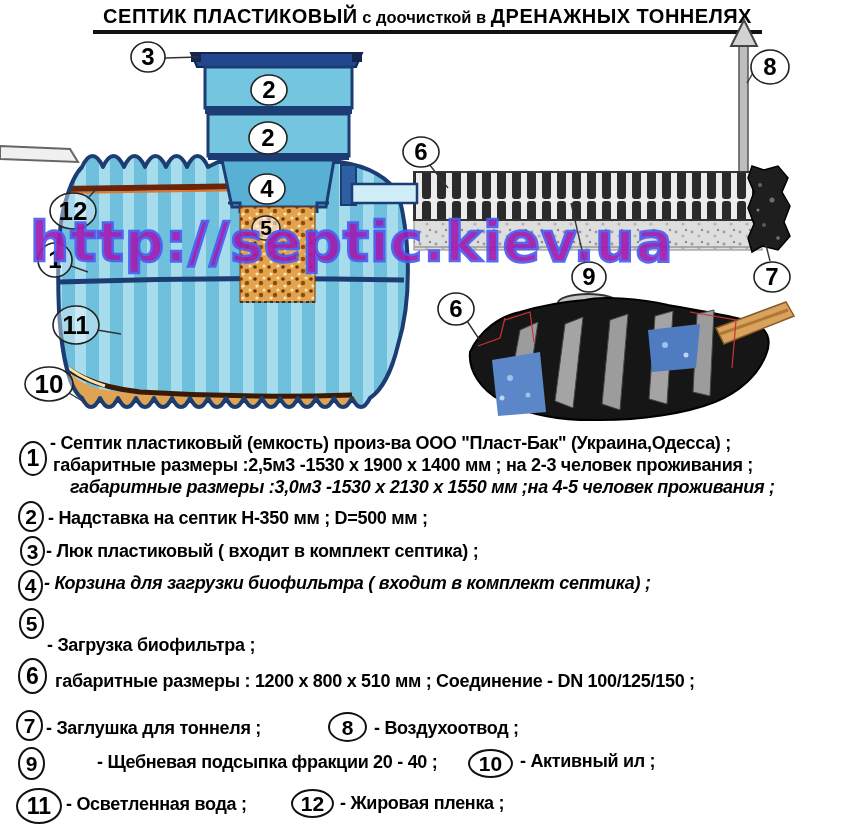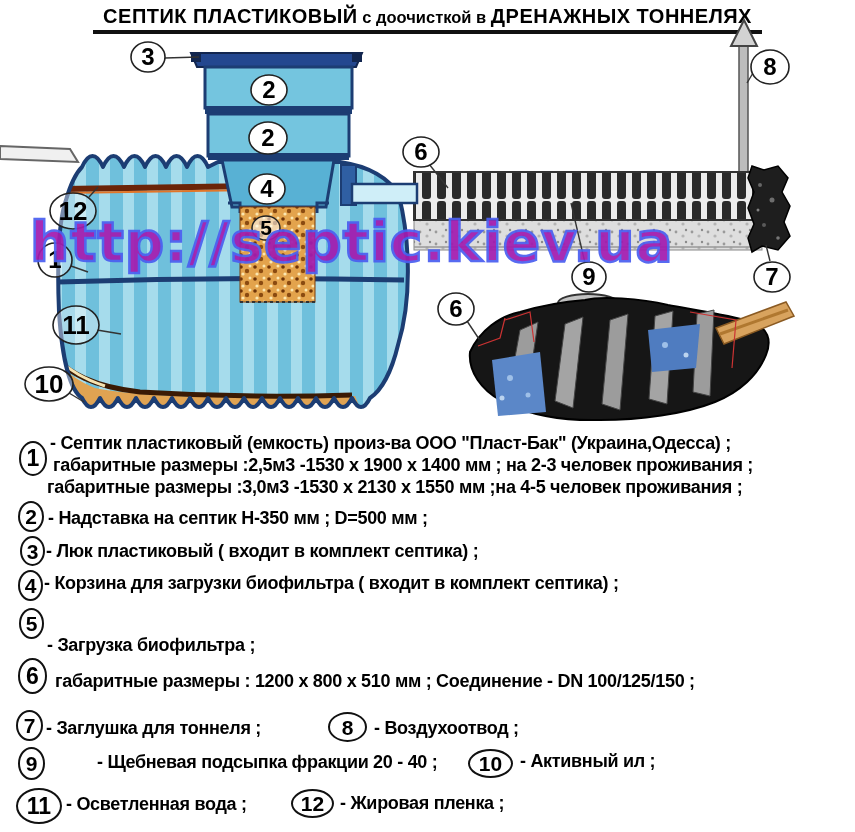--- a/index.html
+++ b/index.html
@@ -237,36 +237,36 @@
   </svg>
 
   <div class="watermark">http://septic.kiev.ua</div>
 
   <div class="legend">
     <div class="lc big" style="left:19px;top:441px;width:28px;height:35px;">
         <span>1</span>
       </div>
     <div class="lt" style="left:50px;top:433px;">- Септик пластиковый (емкость) произ-ва ООО "Пласт-Бак" (Украина,Одесса) ;</div>
     <div class="lt" style="left:53px;top:455px;">габаритные размеры :2,5м3 -1530 х 1900 х 1400 мм ; на 2-3 человек проживания ;</div>
-    <div class="lt" style="left:47px;top:477px;">габаритные размеры :3,0м3 -1530 х 2130 х 1550 мм ;на 4-5 человек проживания ;</div>
+    <div class="lt" style="left:70px;top:477px;font-style:italic;">габаритные размеры :3,0м3 -1530 х 2130 х 1550 мм ;на 4-5 человек проживания ;</div>
 
     <div class="lc" style="left:18px;top:501px;width:26px;height:31px;">
         <span>2</span>
       </div>
     <div class="lt" style="left:48px;top:508px;">- Надставка на септик Н-350 мм ; D=500 мм ;</div>
 
     <div class="lc" style="left:20px;top:536px;width:25px;height:30px;">
         <span>3</span>
       </div>
     <div class="lt" style="left:46px;top:541px;">- Люк пластиковый ( входит в комплект септика) ;</div>
 
     <div class="lc" style="left:18px;top:570px;width:25px;height:31px;">
         <span>4</span>
       </div>
-    <div class="lt" style="left:44px;top:573px;">- Корзина для загрузки биофильтра ( входит в комплект септика) ;</div>
+    <div class="lt" style="left:44px;top:573px;font-style:italic;">- Корзина для загрузки биофильтра ( входит в комплект септика) ;</div>
 
     <div class="lc" style="left:19px;top:608px;width:25px;height:31px;">
         <span>5</span>
       </div>
     <div class="lt" style="left:47px;top:627px;margin-top:8px;">-  Загрузка биофильтра ;</div>
 
     <div class="lc big" style="left:18px;top:658px;width:29px;height:36px;">
         <span>6</span>
       </div>
     <div class="lt" style="left:55px;top:671px;">габаритные размеры : 1200 х 800 х 510 мм ; Соединение - DN 100/125/150 ;</div>

